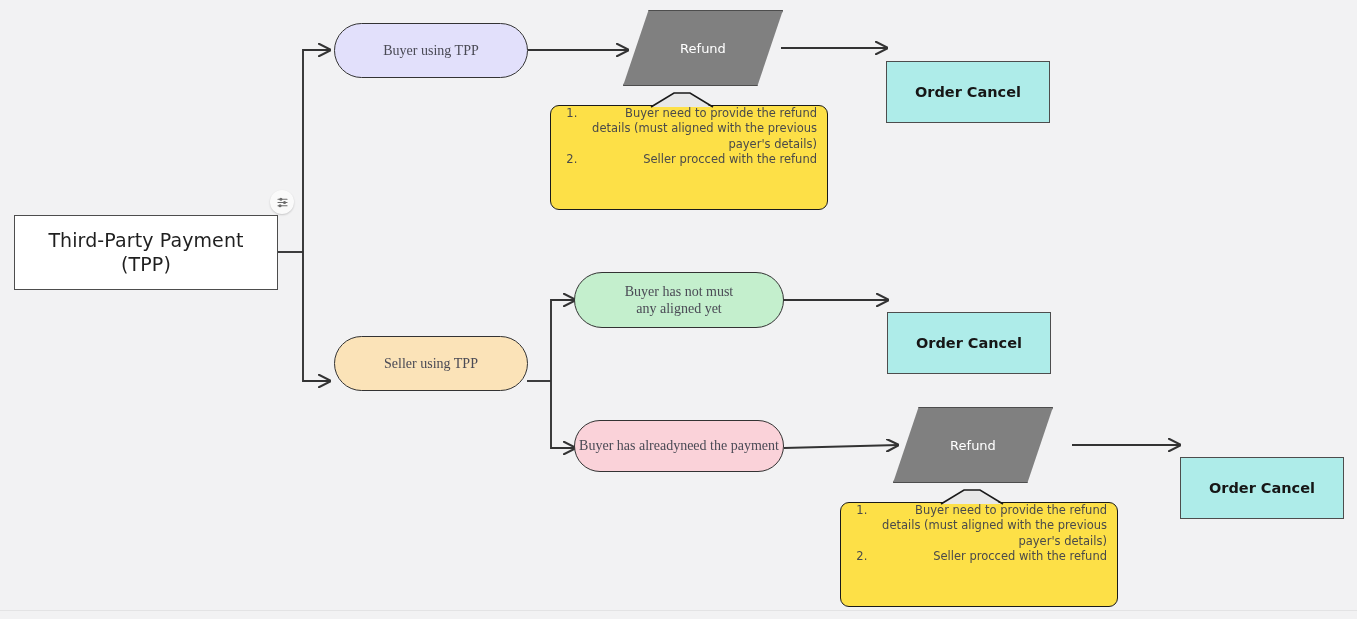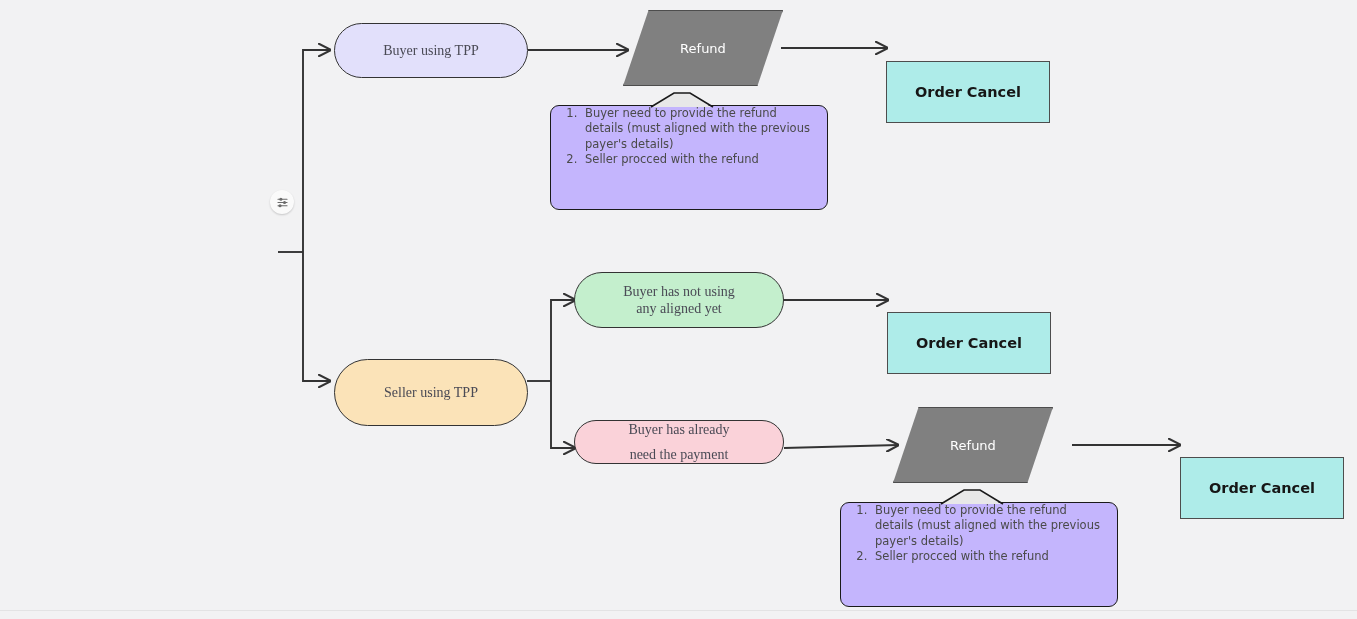--- a/index.html
+++ b/index.html
@@ -34,22 +34,22 @@
 
   
   .paral{position:absolute;}
   .paral .shape{position:absolute;inset:0;background:#808080;border:1.6px solid #4d4d4d;
     -webkit-clip-path:polygon(16% 0,100% 0,84% 100%,0 100%);
     clip-path:polygon(16% 0,100% 0,84% 100%,0 100%);}
   .paral .lbl{position:absolute;inset:0;display:flex;align-items:center;justify-content:center;
     font-size:13px;color:#ffffff;}
 
   
-  .note{position:absolute;background:#c4b5fd;border:1.6px solid #1a1a1a;border-radius:9px;
-        box-sizing:border-box;}
+  .note{position:absolute;background:#fde047;border:1.6px solid #1a1a1a;border-radius:9px;
+        box-sizing:border-box;text-align:right;}
   .note ol{margin:0;padding:0 10px 0 30px;list-style-position:outside;}
   .note li{font-size:11.5px;line-height:1.33;color:#4a4a4a;padding-left:4px;}
 
   .badge{position:absolute;width:24px;height:24px;border-radius:50%;background:#fafafa;
     display:flex;align-items:center;justify-content:center;box-shadow:0 1px 2px rgba(0,0,0,.18);}
   .bottom-rule{position:absolute;left:0;bottom:8px;width:1357px;height:1px;background:#e3e3e4;}
 </style>
 </head>
 <body>
 
@@ -78,20 +78,24 @@
       <path d="M 551 381 L 551 448 L 575 448" marker-end="url(#arrow)"></path>
 
       <path d="M 783 300 L 888 300" marker-end="url(#arrow)"></path>
 
       <path d="M 784 448 L 898 445" marker-end="url(#arrow)"></path>
 
       <path d="M 1072 445 L 1180 445" marker-end="url(#arrow)"></path>
     </g>
   </svg>
 
+  <div class="node rect" style="left:14px;top:215px;width:264px;height:75px;flex-direction:column;">
+    <span class="rect-title">Third-Party Payment</span>
+    <span class="rect-title">(TPP)</span>
+  </div>
 
   <div class="badge" style="left:270px;top:190px;">
     <svg width="13" height="13" viewBox="0 0 16 16" aria-hidden="true">
       <g stroke="#6b6b6b" stroke-width="1.5" stroke-linecap="round">
         <line x1="2.5" y1="4" x2="13.5" y2="4"></line>
         <line x1="2.5" y1="8" x2="13.5" y2="8"></line>
         <line x1="2.5" y1="12" x2="13.5" y2="12"></line>
       </g>
       <g fill="#6b6b6b">
         <circle cx="6" cy="4" r="1.9"></circle>
@@ -120,34 +124,34 @@
                 clip-path:polygon(0 100%,38% 0,62% 0,100% 100%);border-left:0;"></div>
     <svg style="position:absolute;left:98px;top:-15px;" width="66" height="17" viewBox="0 0 66 17">
       <path d="M 2 16 L 25 2 L 41 2 L 64 16" fill="none" stroke="#1a1a1a" stroke-width="1.6"></path>
     </svg>
     <ol>
       <li>Buyer need to provide the refund details (must aligned with the previous payer's details)</li>
       <li>Seller procced with the refund</li>
     </ol>
   </div>
 
-  <div class="node stadium peach" style="left:334px;top:359px;width:194px;height:67px;">
+  <div class="node stadium peach" style="left:334px;top:336px;width:194px;height:55px;">
     <span>Seller using TPP</span>
   </div>
 
   <div class="node stadium green" style="left:574px;top:272px;width:210px;height:56px;flex-direction:column;">
-    <span>Buyer has not using</span>
+    <span>Buyer has not must</span>
     <span>any aligned yet</span>
   </div>
 
   <div class="node terminal" style="left:887px;top:269px;width:164px;height:62px;">
     <span>Order Cancel</span>
   </div>
 
-  <div class="node stadium pink" style="left:574px;top:420px;width:210px;height:44px;flex-direction:column;justify-content:space-between;">
+  <div class="node stadium pink" style="left:574px;top:420px;width:210px;height:52px;flex-direction:row;">
     <span>Buyer has already</span>
     <span>need the payment</span>
   </div>
 
   <div class="paral" style="left:893px;top:407px;width:160px;height:76px;">
     <div class="shape"></div>
     <div class="lbl">Refund</div>
   </div>
 
   <div class="node terminal" style="left:1180px;top:414px;width:164px;height:62px;">

